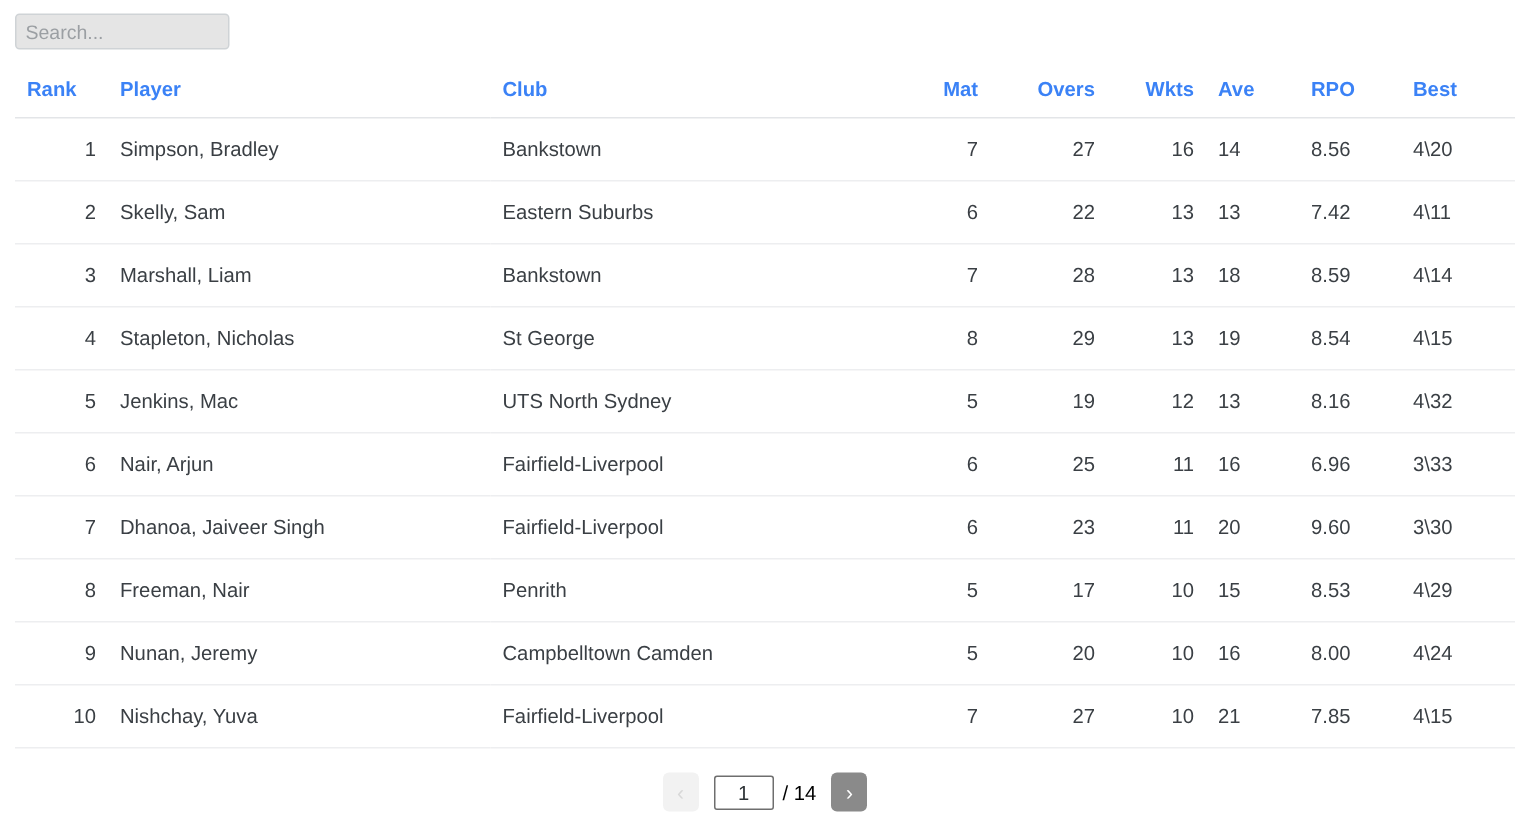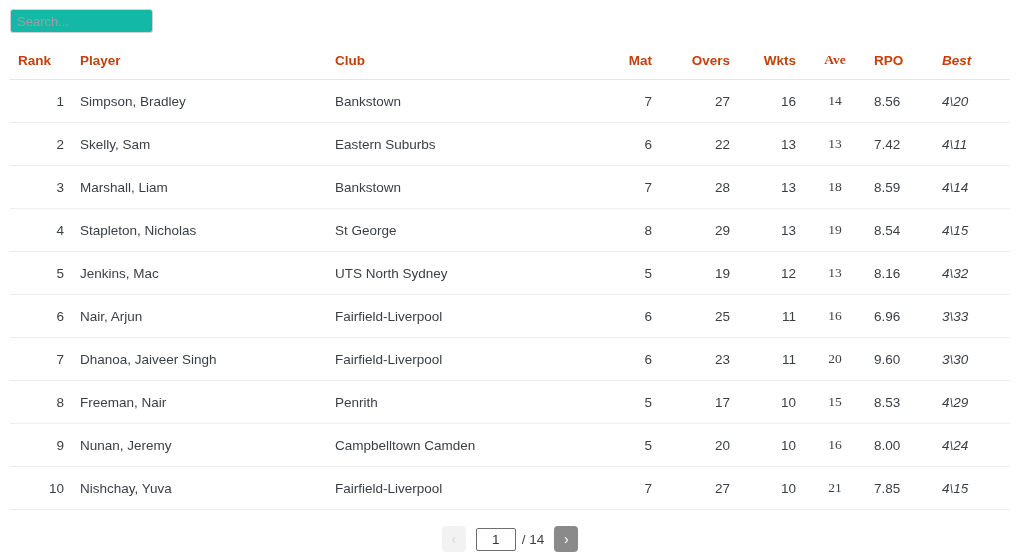--- a/index.html
+++ b/index.html
@@ -31,64 +31,64 @@
   }
   .search-input {
     width: 143px;
     height: 24px;
     font-family: "Liberation Sans", sans-serif;
     font-size: 13px;
     color: #2f3437;
     padding: 2px 6px;
     border: 1px solid #cfd3d6;
     border-radius: 3px;
-    background: #14b8a6;
+    background: #e5e5e5;
     outline: none;
   }
   .search-input::placeholder {
     color: #9b9fa3;
   }
 
   
   .table-wrap {
     padding: 0 10px;
   }
   table.stats {
     width: 1000px;
     border-collapse: collapse;
     table-layout: fixed;
     font-size: 13.5px;
   }
   table.stats thead th {
     font-weight: bold;
     font-size: 13.5px;
-    color: #c2410c;
+    color: #3b82f6;
     padding: 12px 8px 11px 8px;
     border-bottom: 1px solid #e3e5e8;
     white-space: nowrap;
     vertical-align: bottom;
   }
   table.stats tbody td {
     padding: 13px 8px 13px 8px;
     border-bottom: 1px solid #edeef0;
     color: #3a3f44;
     white-space: nowrap;
     font-size: 13.5px;
   }
 
   
   .col-rank   { width: 62px;  text-align: left;  }
   .col-player { width: 255px; text-align: left; margin-left: 24px;  }
   .col-club   { width: 265px; text-align: left;  }
   .col-mat    { width: 68px;  text-align: right; }
   .col-overs  { width: 78px;  text-align: right; }
   .col-wkts   { width: 66px;  text-align: right; }
-  .col-ave    { width: 62px;  text-align: center; font-family: Liberation Serif, serif; }
+  .col-ave    { width: 62px;  text-align: left; }
   .col-rpo    { width: 68px;  text-align: left; }
-  .col-best   { width: 76px;  text-align: left; font-style: italic;  }
+  .col-best   { width: 76px;  text-align: left;  }
 
   td.col-rank { text-align: right; padding-right: 10px; }
   th.col-rank { text-align: left; padding-left: 8px; }
   td.col-player { padding-left: 18px; }
   th.col-player { padding-left: 18px; }
   td.col-club, th.col-club { padding-left: 10px; }
   td.col-best, th.col-best { padding-left: 10px; }
 
   
   .pagination {
@@ -130,21 +130,21 @@
     font-size: 13.5px;
     color: #2f3437;
     border: 1px solid #6e6e6e;
     border-radius: 2px;
     background: #ffffff;
     outline: none;
     padding: 0;
   }
   .page-total {
     font-size: 13.5px;
-    color: #404040;
+    color: #000000;
     margin-left: -4px;
   }
 </style>
 </head>
 <body>
 
 <div class="page">
 
   <div class="search-row">
     <input class="search-input" type="text" placeholder="Search..." style="">

